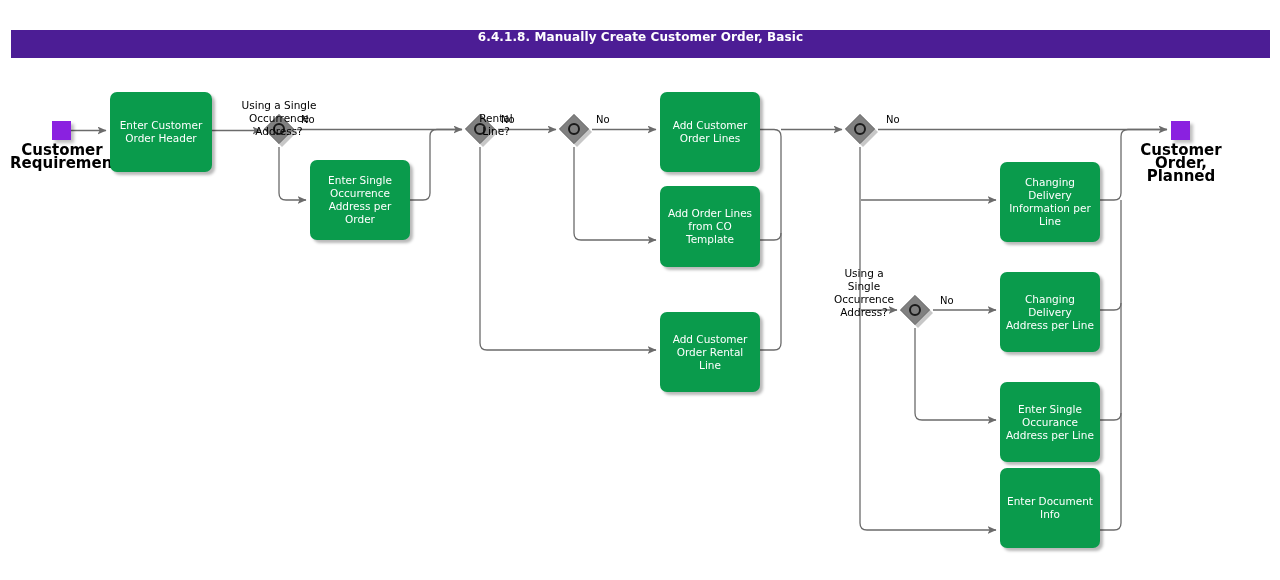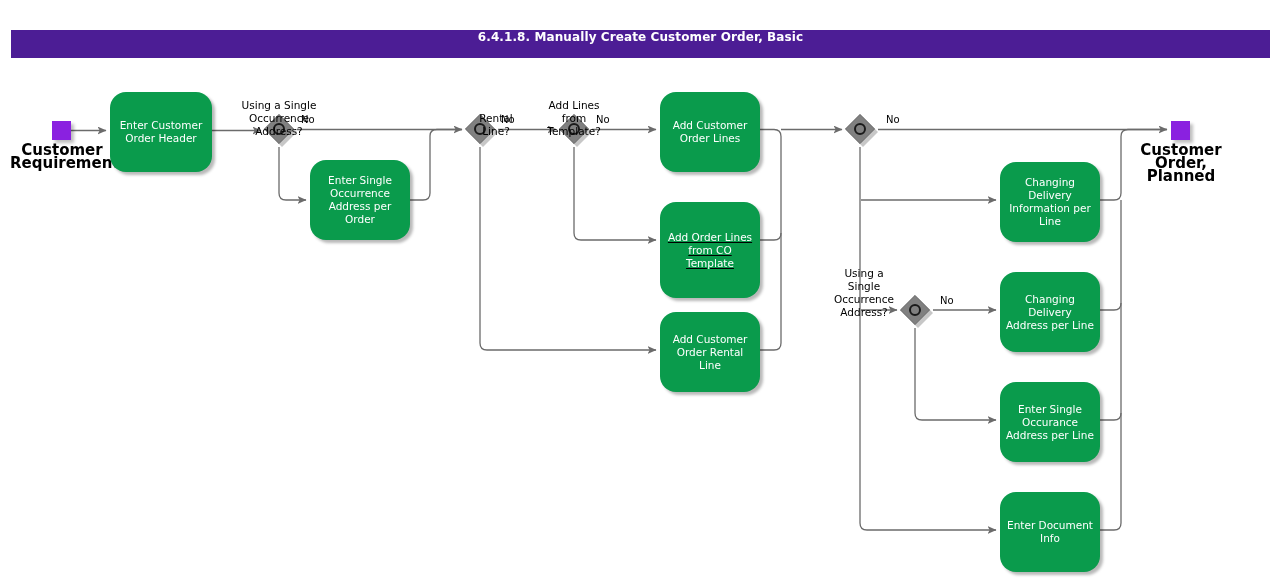--- a/index.html
+++ b/index.html
@@ -45,21 +45,21 @@
     left: 0;
     top: 0;
     width: 1280px;
     height: 580px;
     pointer-events: none;
   }
   
   .task {
     position: absolute;
     background: #0a9b4c;
-    border-radius: 16px;
+    border-radius: 7px;
     box-shadow: 3px 3px 3px rgba(0,0,0,0.28);
     display: flex;
     align-items: center;
     justify-content: center;
     box-sizing: border-box;
     padding: 2px 4px;
   }
   .task .task-label {
     color: #ffffff;
     font-family: "DejaVu Sans", sans-serif;
@@ -214,21 +214,21 @@
 Occurrence
 Address per
 Order</span>
   </div>
 
   <div class="task" style="left:660px; top:92px; width:100px; height:80px;">
     <span class="task-label">Add Customer
 Order Lines</span>
   </div>
 
-  <div class="task" style="left:660px; top:202px; width:100px; height:96px;text-decoration:underline;">
+  <div class="task" style="left:660px; top:186px; width:100px; height:81px;">
     <span class="task-label">Add Order Lines
 from CO
 Template</span>
   </div>
 
   <div class="task" style="left:660px; top:312px; width:100px; height:80px;">
     <span class="task-label">Add Customer
 Order Rental
 Line</span>
   </div>
@@ -245,21 +245,21 @@
 Delivery
 Address per Line</span>
   </div>
 
   <div class="task" style="left:1000px; top:382px; width:100px; height:80px;">
     <span class="task-label">Enter Single
 Occurance
 Address per Line</span>
   </div>
 
-  <div class="task" style="left:1000px; top:492px; width:100px; height:80px;">
+  <div class="task" style="left:1000px; top:468px; width:100px; height:80px;">
     <span class="task-label">Enter Document
 Info</span>
   </div>
 
   <div class="gateway" style="left:264px; top:114px;">
     <div class="gw-shadow"></div>
     <div class="gw-body"></div>
     <div class="gw-ring"></div>
   </div>
   <div class="gw-label" style="left:214px; top:71px; width:130px;">Using a Single
@@ -274,23 +274,20 @@
   </div>
   <div class="gw-label" style="left:456px; top:84px; width:80px;">Rental
 Line?</div>
   <div class="edge-label" style="left:501px; top:113px;">No</div>
 
   <div class="gateway" style="left:559px; top:114px;">
     <div class="gw-shadow"></div>
     <div class="gw-body"></div>
     <div class="gw-ring"></div>
   </div>
-  <div class="gw-label" style="left:524px; top:71px; width:100px;">Add Lines
-from
-Template?</div>
   <div class="edge-label" style="left:596px; top:113px;">No</div>
 
   <div class="gateway" style="left:845px; top:114px;">
     <div class="gw-shadow"></div>
     <div class="gw-body"></div>
     <div class="gw-ring"></div>
   </div>
   <div class="edge-label" style="left:886px; top:113px;">No</div>
 
   <div class="gateway" style="left:900px; top:295px;">

